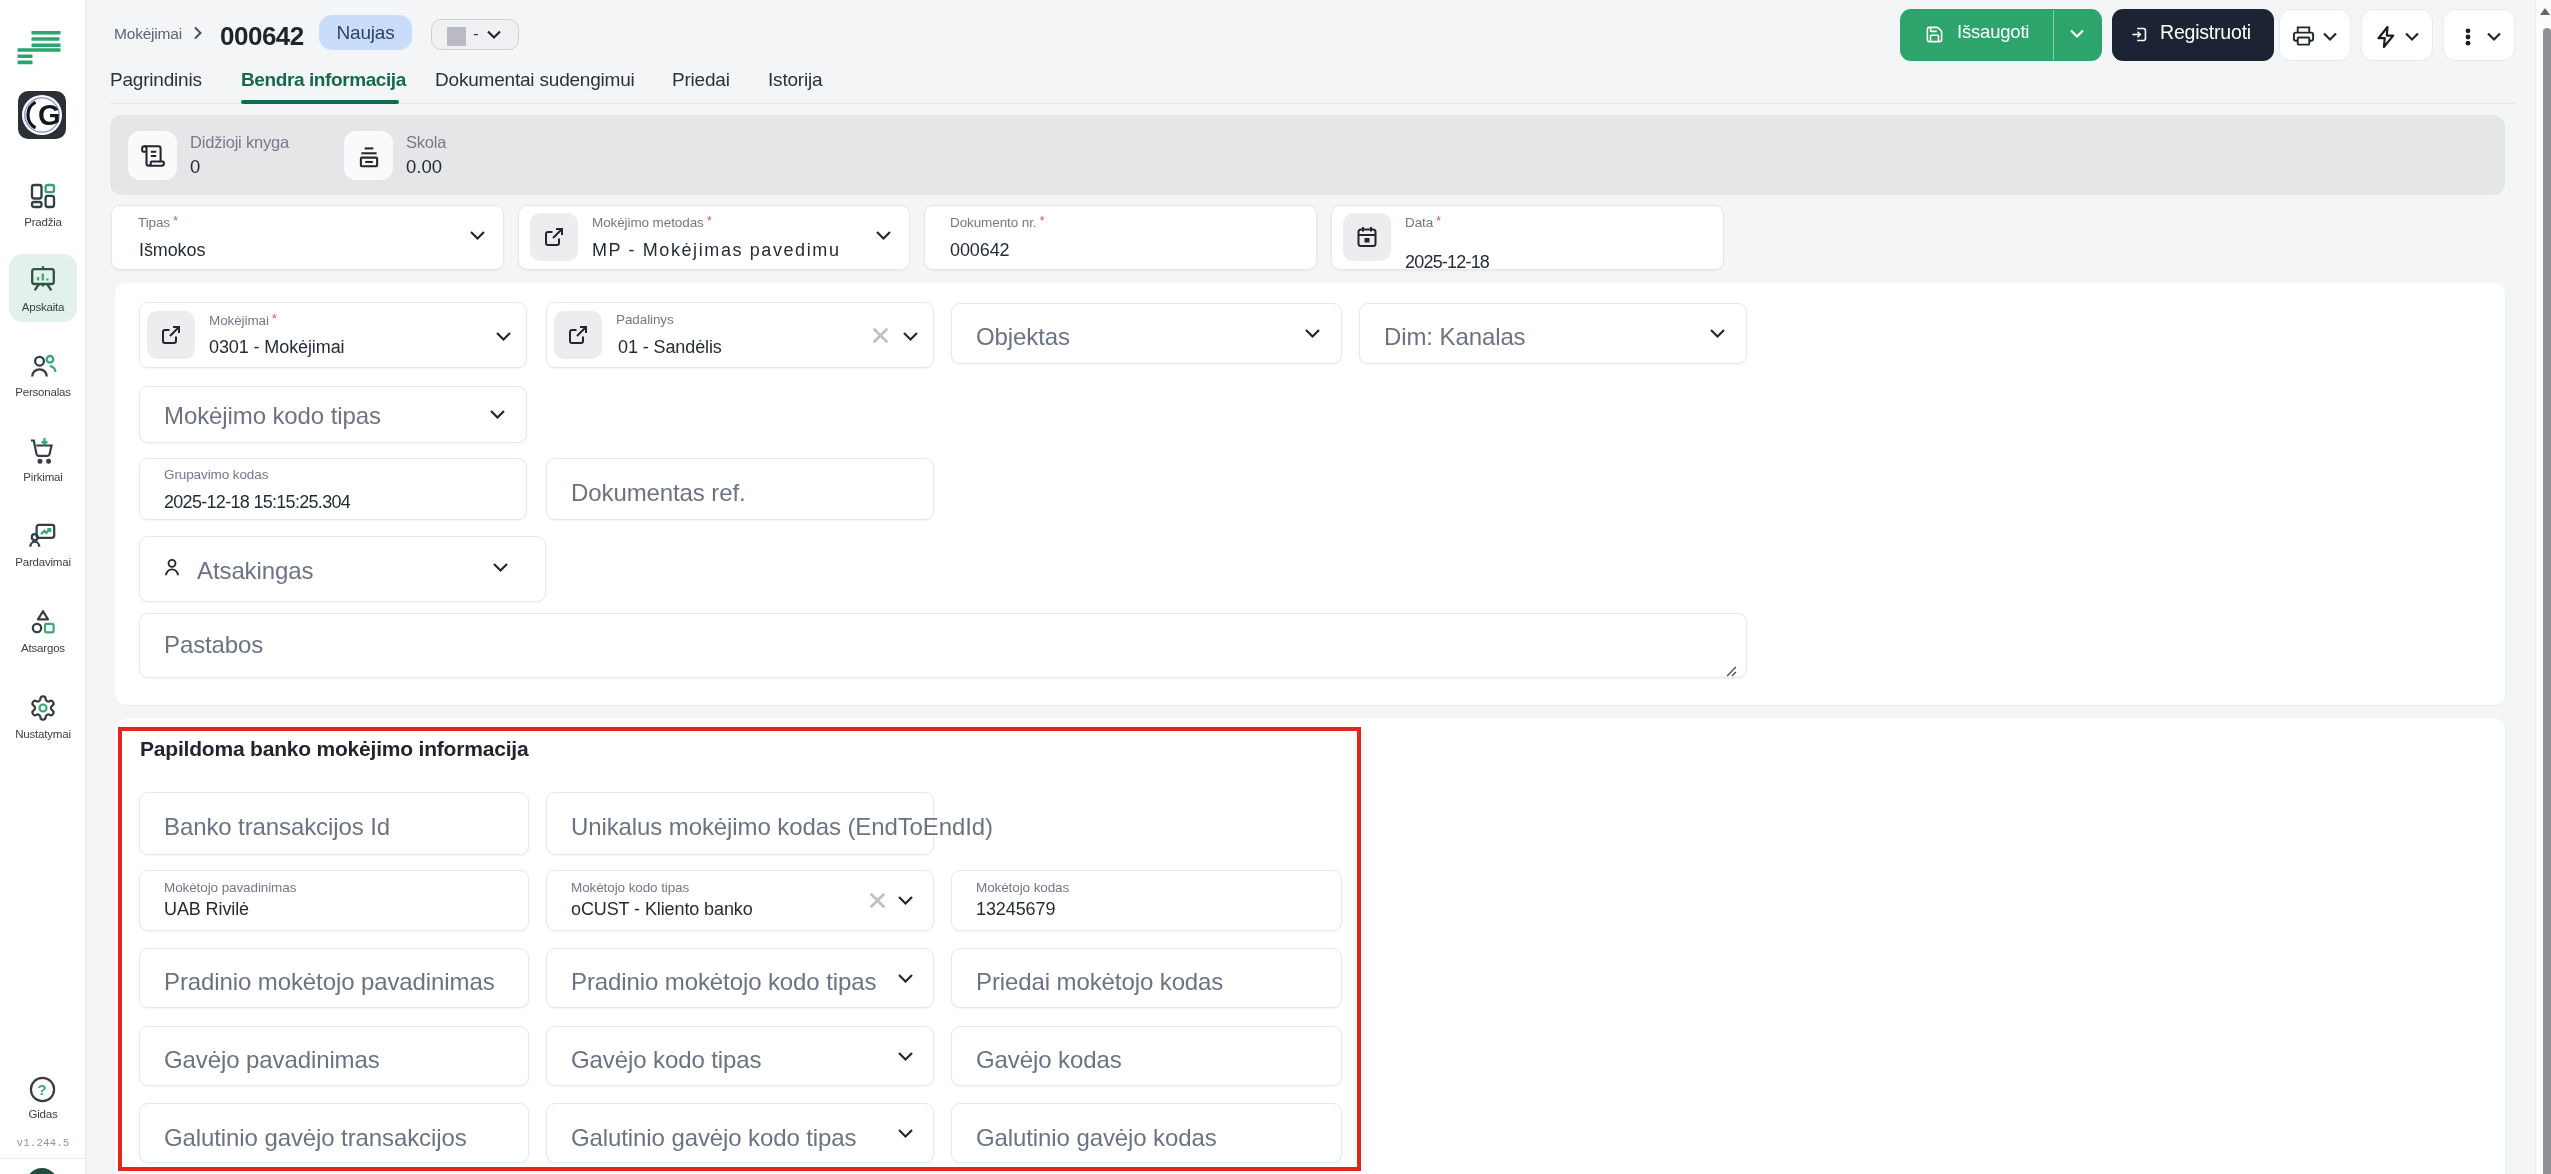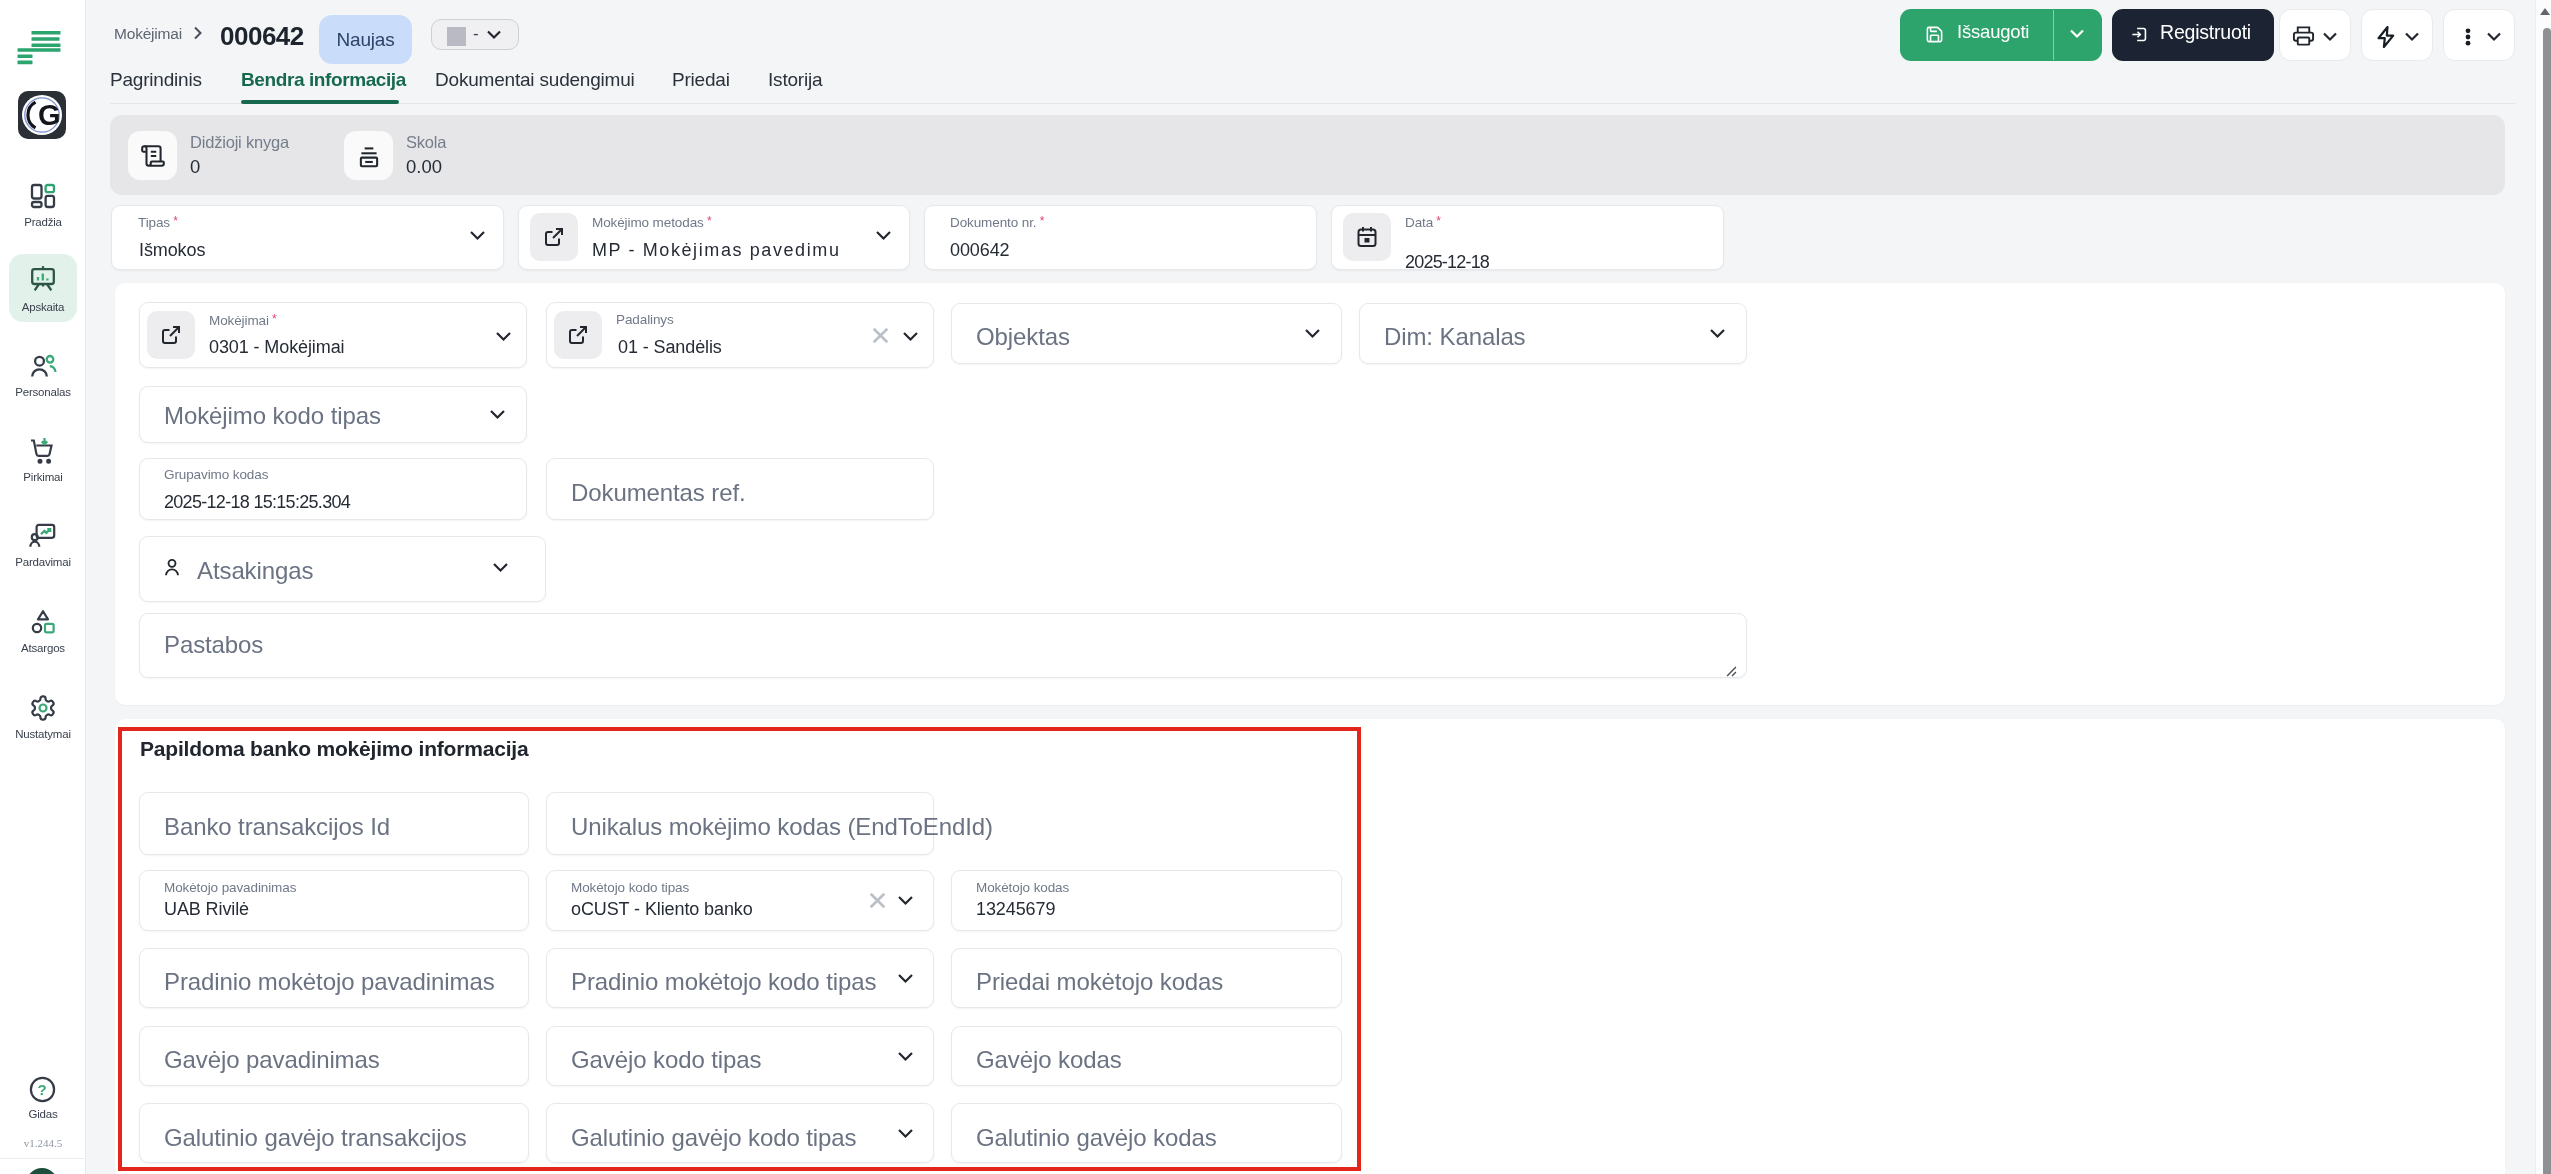--- a/index.html
+++ b/index.html
@@ -112,30 +112,30 @@
 <path d="M12.22 2h-.44a2 2 0 0 0-2 2v.18a2 2 0 0 1-1 1.73l-.43.25a2 2 0 0 1-2 0l-.15-.08a2 2 0 0 0-2.73.73l-.22.38a2 2 0 0 0 .73 2.73l.15.1a2 2 0 0 1 1 1.72v.51a2 2 0 0 1-1 1.74l-.15.09a2 2 0 0 0-.73 2.73l.22.38a2 2 0 0 0 2.73.73l.15-.08a2 2 0 0 1 2 0l.43.25a2 2 0 0 1 1 1.73V20a2 2 0 0 0 2 2h.44a2 2 0 0 0 2-2v-.18a2 2 0 0 1 1-1.73l.43-.25a2 2 0 0 1 2 0l.15.08a2 2 0 0 0 2.73-.73l.22-.39a2 2 0 0 0-.73-2.73l-.15-.08a2 2 0 0 1-1-1.74v-.5a2 2 0 0 1 1-1.74l.15-.09a2 2 0 0 0 .73-2.73l-.22-.38a2 2 0 0 0-2.73-.73l-.15.08a2 2 0 0 1-2 0l-.43-.25a2 2 0 0 1-1-1.73V4a2 2 0 0 0-2-2z" stroke="#353c47"></path>
 <circle cx="12" cy="12" r="3" stroke="#3aa877"></circle>
 </svg>
 <div class="mlabel" style="left:0;top:728px">Nustatymai</div>
 
 <svg class="abs" style="left:29px;top:1076px" width="27" height="27" viewBox="0 0 27 27" fill="none">
 <circle cx="13.5" cy="13.5" r="11.6" stroke="#353c47" stroke-width="2.2"></circle>
 <text x="8.6" y="19" font-size="15" font-weight="bold" fill="#3aa877" font-family="Liberation Sans,sans-serif">?</text>
 </svg>
 <div class="mlabel" style="left:0;top:1108px">Gidas</div>
-<div class="abs" style="left:0;top:1137px;width:86px;text-align:center;font-size:11px;color:#8f97a3;font-family:Liberation Serif, serif">v1.244.5</div>
+<div class="abs" style="left:0;top:1137px;width:86px;text-align:center;font-size:11px;color:#8f97a3;font-family:Liberation Mono, monospace">v1.244.5</div>
 <div class="abs" style="left:0;top:1158px;width:86px;height:1px;background:#ededf0"></div>
 <div class="abs" style="left:26px;top:1168px;width:32px;height:32px;border-radius:50%;background:#1d4f3c"></div>
 
 <div class="abs" style="left:114px;top:25px;font-size:15.5px;color:#5d6572;letter-spacing:-.2px">Mokėjimai</div>
 <svg class="abs" style="left:192px;top:26px" width="12" height="14" viewBox="0 0 12 14" fill="none">
       <path d="M3 1.5l5.5 5.5L3 12.5" stroke="#494f5a" stroke-width="2"></path>
     </svg>
 <div class="abs" style="left:220px;top:21px;font-size:26px;font-weight:bold;color:#1e242d;letter-spacing:-.5px">000642</div>
-<div class="abs" style="left:319px;top:15px;width:93px;height:49px;border-radius:13px;background:#c9ddfb;display:flex;align-items:center;justify-content:center;font-size:19px;color:#2e4368;letter-spacing:-.2px">Naujas</div>
+<div class="abs" style="left:319px;top:15px;width:93px;height:35px;border-radius:13px;background:#c9ddfb;display:flex;align-items:center;justify-content:center;font-size:19px;color:#2e4368;letter-spacing:-.2px">Naujas</div>
 <div class="abs" style="left:431px;top:19px;width:88px;height:31px;border-radius:10px;background:#f0f0f2;border:1.5px solid #cfd0d5;box-sizing:border-box"></div>
 <div class="abs" style="left:447px;top:27px;width:19px;height:19px;background:#b9bac3"></div>
 <div class="abs" style="left:473px;top:24px;font-size:17px;color:#3c424c">-</div>
 <svg class="abs" style="left:486px;top:30px" width="16" height="10" viewBox="0 0 16 10" fill="none">
       <path d="M2 1.5l6 6 6-6" stroke="#22262e" stroke-width="2.2"></path>
     </svg>
 
 <div class="abs" style="left:1900px;top:9px;width:202px;height:52px;border-radius:11px;background:#2ea46d"></div>
 <div class="abs" style="left:2053px;top:10px;width:1px;height:50px;background:rgba(255,255,255,.45)"></div>
 <svg class="abs" style="left:1925px;top:25px" width="19" height="19" viewBox="0 0 24 24" fill="none" stroke="#fff" stroke-width="2">

